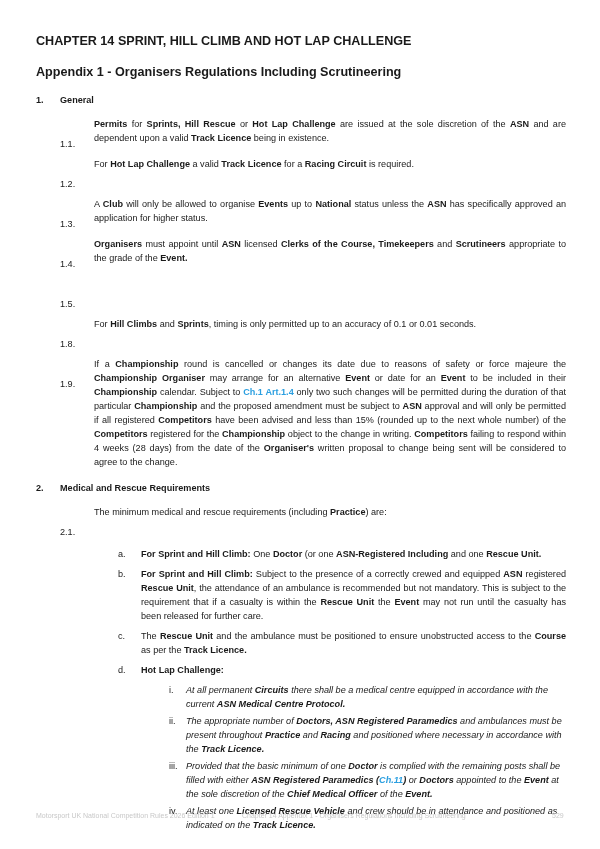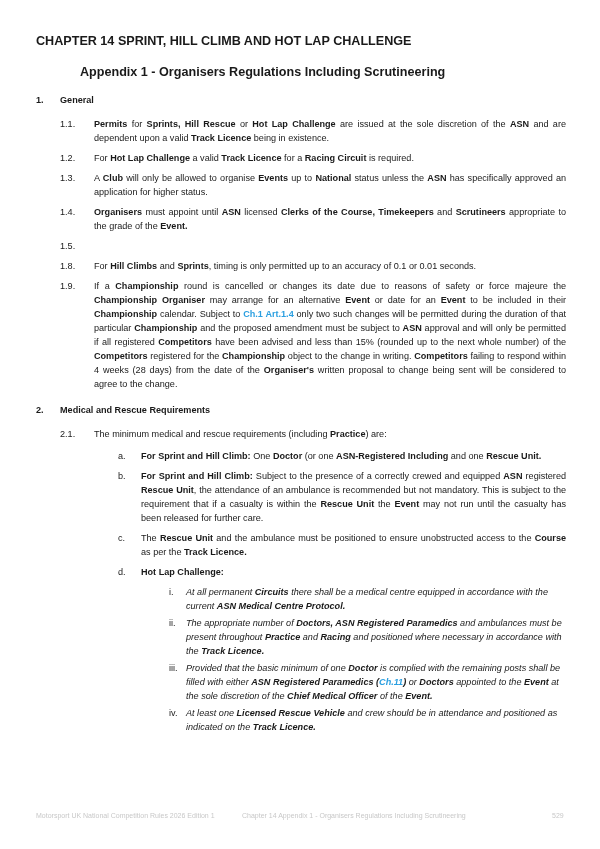--- a/index.html
+++ b/index.html
@@ -1,25 +1,25 @@
 <!DOCTYPE html>
 <html><head>
 <meta charset="utf-8">
 <style>
   html, body { margin: 0; padding: 0; background: #ffffff; }
   body { width: 600px; height: 849px; position: relative; overflow: hidden;
          font-family: "Liberation Sans", sans-serif; color: #1a1a1a; }
   .page { position: absolute; left: 0; top: 0; width: 584px; height: 849px; }
   .chapter-title { position: absolute; left: 36px; top: 34px; font-size: 12.6px; font-weight: bold; letter-spacing: 0; }
-  .appendix-title { position: absolute; left: 36px; top: 65px; font-size: 12.6px; font-weight: bold; margin-left: 44px; }
+  .appendix-title { position: absolute; left: 36px; top: 65px; font-size: 12.6px; font-weight: bold; }
   .body { position: absolute; left: 36px; top: 93px; width: 530px; font-size: 9.1px; line-height: 14px; }
   .sec-h { font-weight: bold; display: flex; margin-bottom: 10px; }
   .sec-h .num { width: 24px; }
   .item { display: flex; margin-bottom: 6px; }
-  .item .num { width: 34px; flex: none; margin-left: 24px; }
+  .item .num { width: 34px; flex: none; margin-left: 24px; margin-top: 20px; }
   .item .txt { flex: 1; text-align: justify; }
   .sub { display: flex; margin-bottom: 6px; margin-left: 82px; }
   .sub .num { width: 23px; flex: none; }
   .sub .txt { flex: 1; text-align: justify; }
   .subsub { display: flex; margin-bottom: 3px; margin-left: 133px; }
   .subsub .num { width: 17px; flex: none; }
   .subsub .txt { flex: 1; font-style: italic; }
   b { font-weight: bold; }
   .link { color: #2b9fe0; font-weight: bold; cursor: pointer; }
   .footer { position: absolute; left: 36px; top: 811px; width: 530px; font-size: 7px; color: #c8c8c8; line-height: 10px; }

